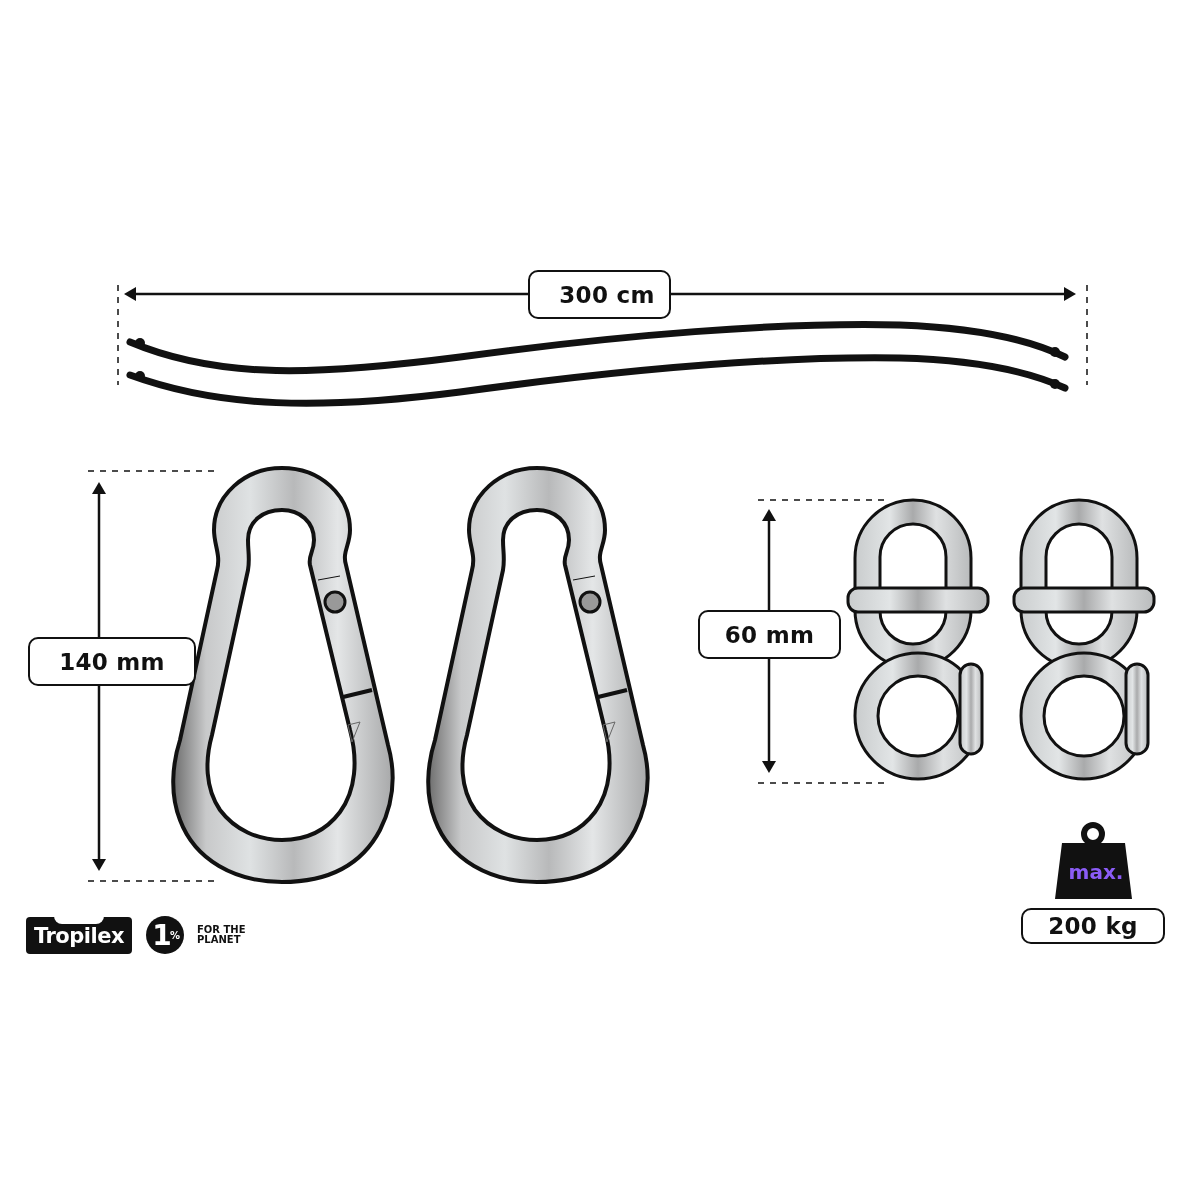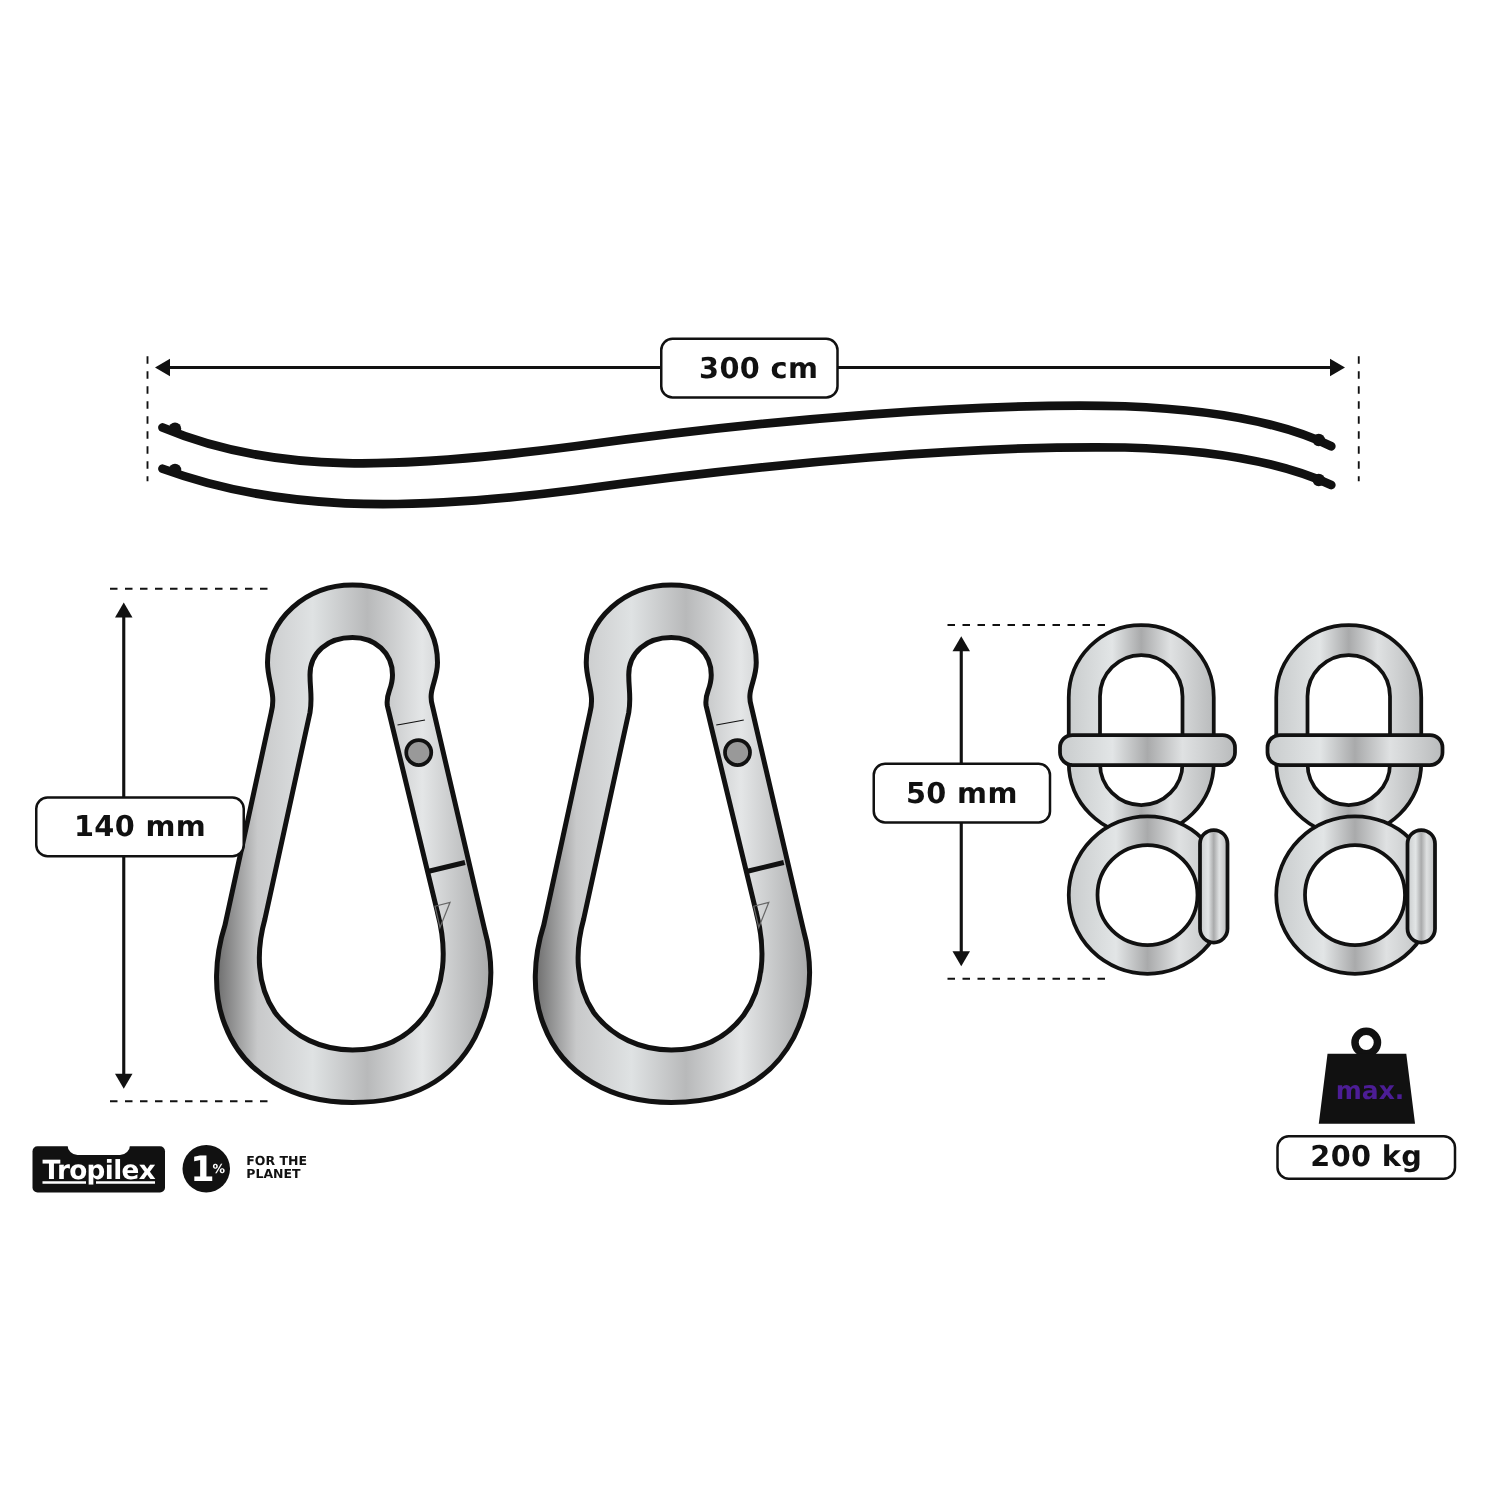--- a/index.html
+++ b/index.html
@@ -8,38 +8,38 @@
     position: absolute; background: #fff; border: 2.5px solid #111; border-radius: 10px;
     display: flex; align-items: center; justify-content: center;
     font-weight: bold; font-size: 23px; color: #111; box-sizing: border-box;
     font-family: "DejaVu Sans", sans-serif; letter-spacing: 0.3px;
   }
   svg { position: absolute; left: 0; top: 0; }
   .logo-tropilex {
     position: absolute; left: 26px; top: 917px; width: 106px; height: 37px;
     background: #111; color: #fff; border-radius: 4px;
     display: flex; align-items: center; justify-content: center;
-    font-weight: bold; font-size: 21px; font-family: "DejaVu Sans", sans-serif; letter-spacing: -0.5px; text-decoration: underline;
+    font-weight: bold; font-size: 21px; font-family: "DejaVu Sans", sans-serif; letter-spacing: -0.5px;
   }
   .logo-tropilex::before {
     content: ""; position: absolute; top: -1px; left: 28px; width: 50px; height: 8px;
     background: #fff; border-radius: 0 0 25px 25px;
   }
   .logo-planet { position: absolute; left: 146px; top: 915px; height: 40px; display: flex; align-items: center; }
   .planet-circle {
     width: 38px; height: 38px; border-radius: 50%; background: #111; color: #fff;
     display: flex; align-items: center; justify-content: center; font-weight: bold;
     font-family: "DejaVu Sans", sans-serif; position: relative;
   }
   .planet-one { font-size: 28px; margin-left: -6px; }
   .planet-pct { font-size: 10px; position: absolute; right: 4px; top: 14px; }
   .planet-text { margin-left: 13px; font-size: 10px; font-weight: bold; line-height: 10px; color: #111; font-family: "DejaVu Sans", sans-serif; }
   .weight-label {
     position: absolute; left: 1056px; top: 860px; width: 80px; text-align: center;
-    color: #4c1d95; font-weight: bold; font-size: 20px; font-family: "DejaVu Sans", sans-serif;
+    color: #8b5cf6; font-weight: bold; font-size: 20px; font-family: "DejaVu Sans", sans-serif;
   }
 </style>
 </head>
 <body>
 
 <svg width="1200" height="1200" viewBox="0 0 1200 1200">
   <defs>
     <linearGradient id="metal" x1="0" y1="0" x2="1" y2="0">
       <stop offset="0" stop-color="#6d6d6d"></stop>
       <stop offset="0.15" stop-color="#c8c9ca"></stop>
@@ -129,21 +129,21 @@
   <g>
     <circle cx="1093" cy="834" r="9" fill="none" stroke="#111" stroke-width="6"></circle>
     <path d="M1062,843 L1125,843 L1132,899 L1055,899 Z" fill="#111"></path>
   </g>
 </svg>
 
 <div class="label-box" style="left:528px; top:270px; width:143px; height:49px;padding-left:15px;">300 cm</div>
 
 <div class="label-box" style="left:28px; top:637px; width:168px; height:49px;">140 mm</div>
 
-<div class="label-box" style="left:698px; top:610px; width:143px; height:49px;">50 mm</div>
+<div class="label-box" style="left:698px; top:610px; width:143px; height:49px;">60 mm</div>
 
 <div class="weight-label">max.</div>
 
 <div class="label-box" style="left:1021px; top:908px; width:144px; height:36px;">200 kg</div>
 
 <div class="logo-tropilex">
   <span>Tropilex</span>
 </div>
 
 <div class="logo-planet">

